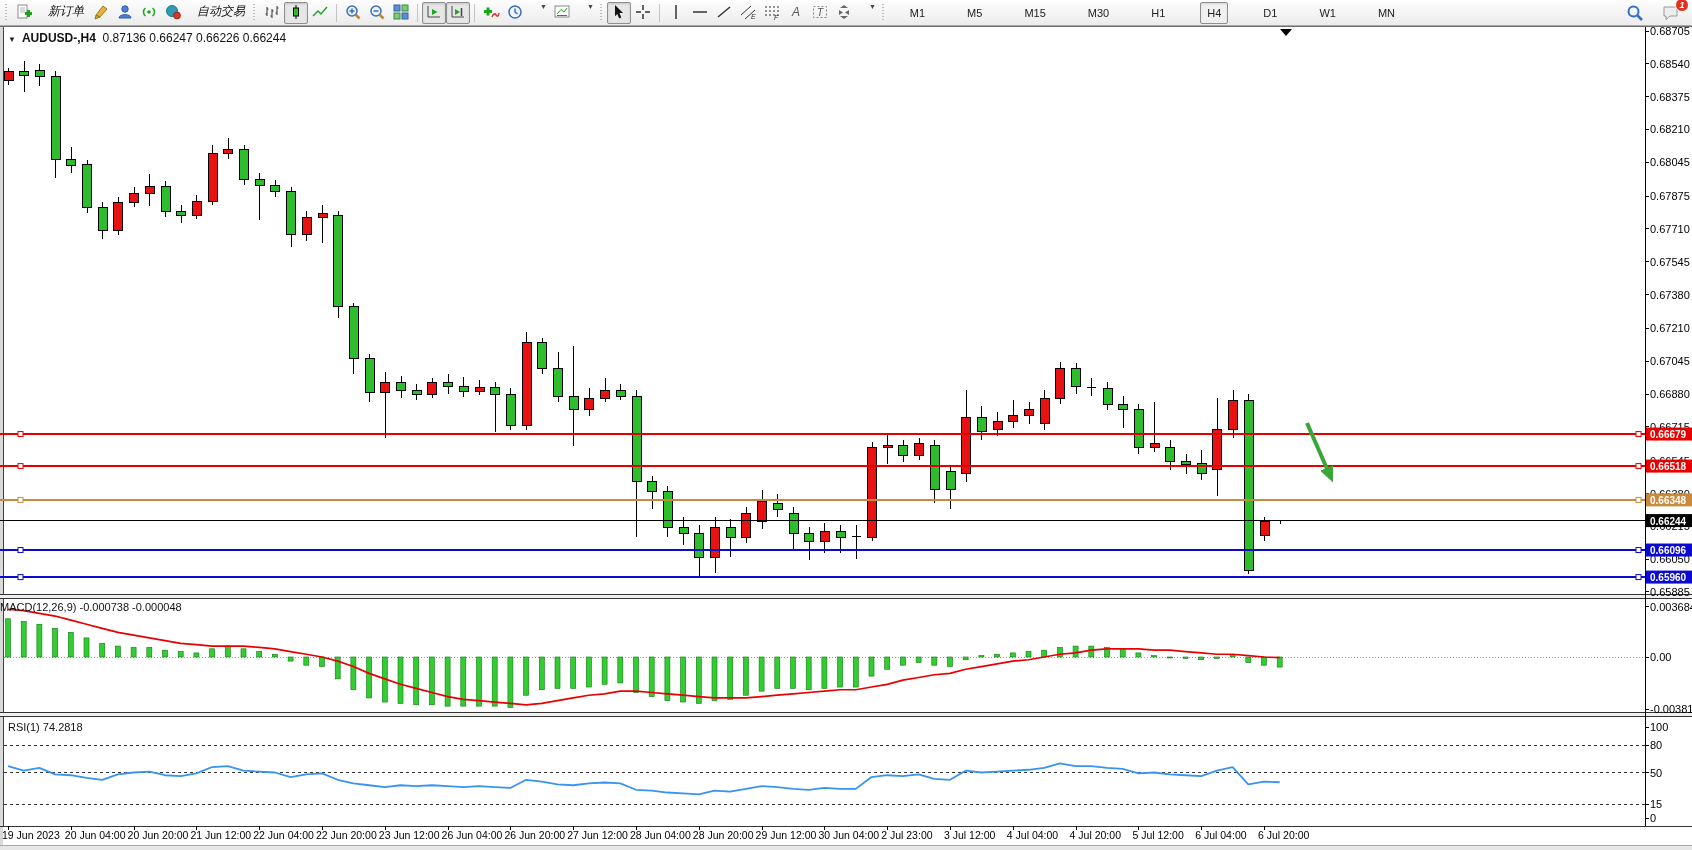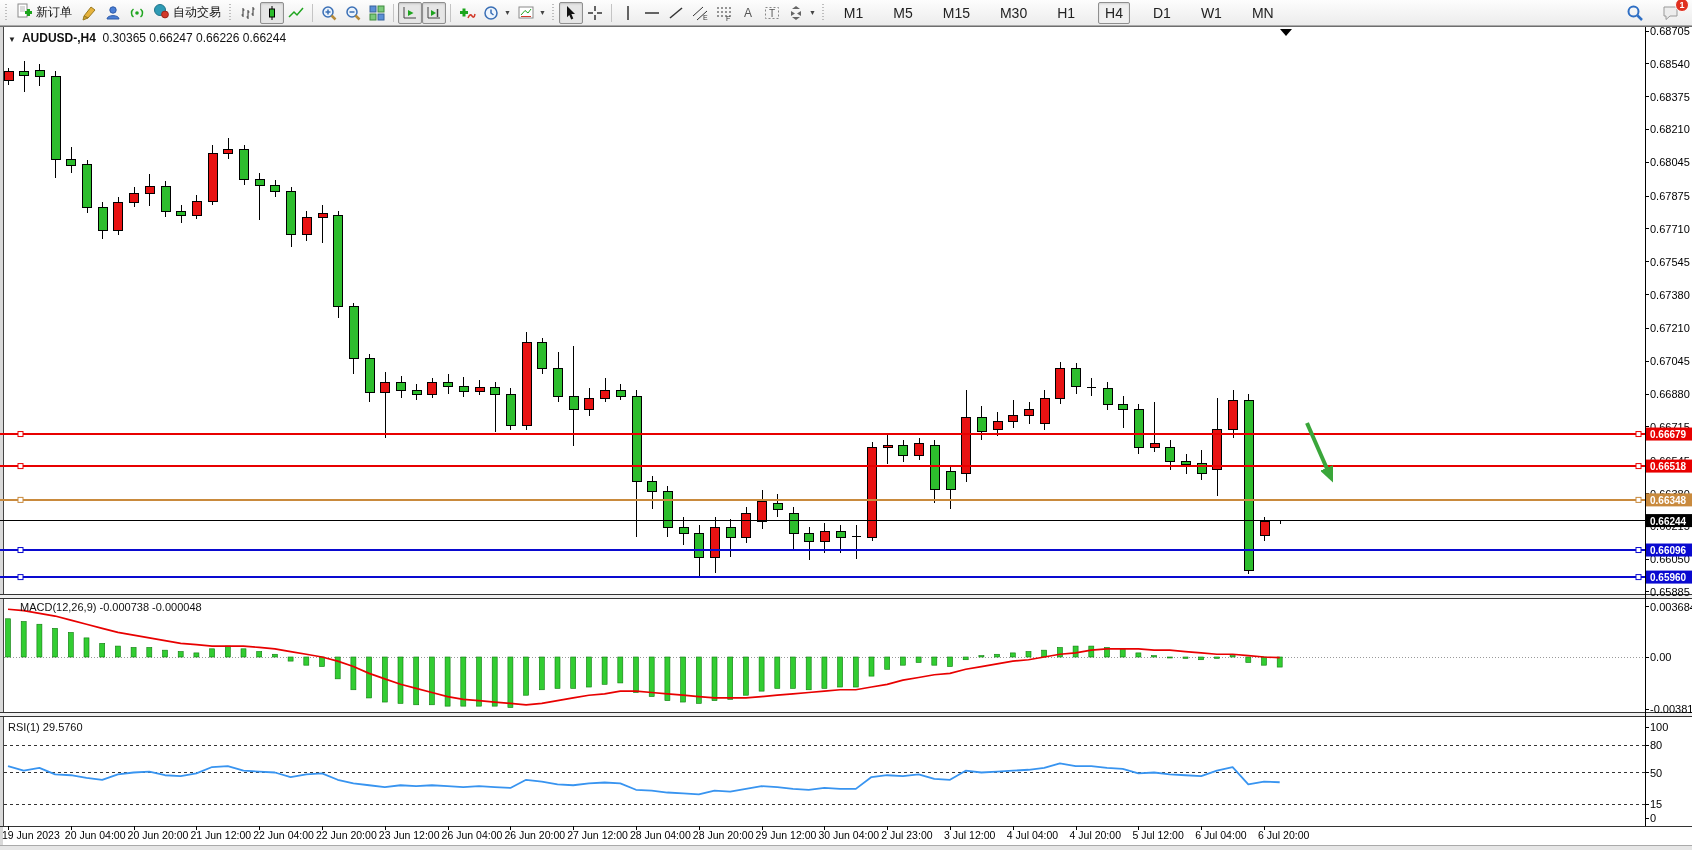--- a/index.html
+++ b/index.html
@@ -7,27 +7,27 @@
        font-family:"Liberation Sans","DejaVu Sans",sans-serif;-webkit-font-smoothing:none;}
   
   .toolbar{position:absolute;left:0;top:0;width:1692px;height:26px;z-index:10;
            background:linear-gradient(#fdfdfd,#ececec);border-bottom:1px solid #a9a9a9;
            display:flex;align-items:center;padding:0 2px;box-sizing:border-box;}
   .tgroup{display:flex;align-items:center;height:24px;}
   .handle{width:5px;height:18px;margin:0 3px 0 2px;
           background-image:repeating-linear-gradient(#bdbdbd 0 1px,transparent 1px 3px);
           background-size:2px 100%;background-repeat:repeat-y;background-position:1px 0;}
   .tsep{width:1px;height:18px;background:#c4c4c4;margin:0 4px;}
-  .tbtn{height:22px;min-width:24px;display:flex;align-items:center;justify-content:center;
-        border:1px solid transparent;border-radius:2px;gap:3px;padding:0 2px;box-sizing:border-box;cursor:default;}
+  .tbtn{height:22px;min-width:24px;display:flex;justify-content:center;
+        border:1px solid transparent;border-radius:2px;gap:15px;padding:0 2px;box-sizing:border-box;cursor:default;font-style:italic;}
   .tbtn.pressed{background:#e6e6e6;border:1px solid #8f8f8f;box-shadow:inset 0 1px 2px rgba(0,0,0,.15);}
   .tbtn .lbl{font-size:12px;color:#111;white-space:nowrap;padding-right:2px;}
   .caret{font-size:7px;color:#444;margin-left:1px;}
-  .tfbtn{height:20px;padding:0 6px;font-size:14px;color:#222;display:flex;align-items:center;
-         border:1px solid transparent;border-radius:2px;margin:0 8px;cursor:default;}
+  .tfbtn{height:20px;padding:0 6px;font-size:11px;color:#222;display:flex;align-items:center;
+         border:1px solid transparent;border-radius:2px;margin:0 14px;cursor:default;}
   .tfbtn.active{background:#f0f0f0;border:1px solid #8f8f8f;box-shadow:inset 0 1px 2px rgba(0,0,0,.12);font-weight:normal;}
   .tb-right{position:absolute;right:8px;top:1px;display:flex;align-items:center;gap:10px;height:24px;}
   .badge{position:absolute;right:-6px;top:-5px;background:#e03020;color:#fff;font-size:9px;font-weight:bold;
          border-radius:50%;width:12px;height:12px;line-height:12px;text-align:center;border:1px solid #fff;}
   
   .ovl{position:absolute;z-index:5;color:#111;white-space:nowrap;}
   .chart-title{left:8px;top:31px;font-size:12px;font-weight:bold;}
   .chart-title .tcaret{font-size:8px;color:#222;margin-right:6px;font-weight:normal;}
   .ind-label{font-size:11px;}
   svg#chart-svg{position:absolute;left:0;top:0;z-index:1;}
@@ -685,21 +685,21 @@
         <line x1="1138.8999999999999" y1="826" x2="1138.8999999999999" y2="830" stroke="#000" shape-rendering="crispEdges"></line>
         <text x="1132.3999999999999" y="839" font-size="10.5" fill="#000">5 Jul 12:00</text>
         <line x1="1201.7" y1="826" x2="1201.7" y2="830" stroke="#000" shape-rendering="crispEdges"></line>
         <text x="1195.2" y="839" font-size="10.5" fill="#000">6 Jul 04:00</text>
         <line x1="1264.5" y1="826" x2="1264.5" y2="830" stroke="#000" shape-rendering="crispEdges"></line>
         <text x="1258" y="839" font-size="10.5" fill="#000">6 Jul 20:00</text>
       </g>
     </svg>
 
   <div class="ovl chart-title">
-    <span class="tcaret">▼</span><span>AUDUSD-,H4</span>&nbsp;&nbsp;<span style="font-weight:normal">0.30365 0.66247 0.66226 0.66244</span>
+    <span class="tcaret">▼</span><span>AUDUSD-,H4</span>&nbsp;&nbsp;<span style="font-weight:normal">0.87136 0.66247 0.66226 0.66244</span>
   </div>
-  <div class="ovl ind-label" style="left:20px;top:601px;">
+  <div class="ovl ind-label" style="left:0;top:601px;">
     <span>MACD(12,26,9)</span> <span>-0.000738 -0.000048</span>
   </div>
   <div class="ovl ind-label" style="left:8px;top:721px;">
-    <span>RSI(1)</span> <span>29.5760</span>
+    <span>RSI(1)</span> <span>74.2818</span>
   </div>
 </div>
 
 </body></html>

